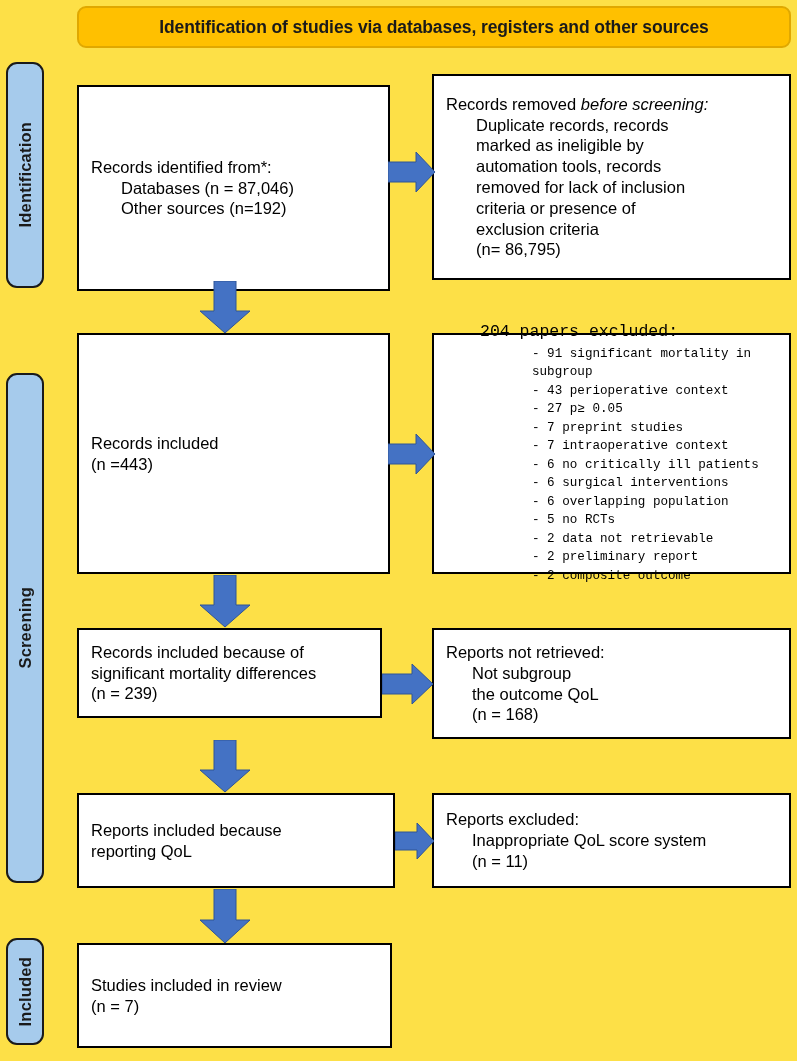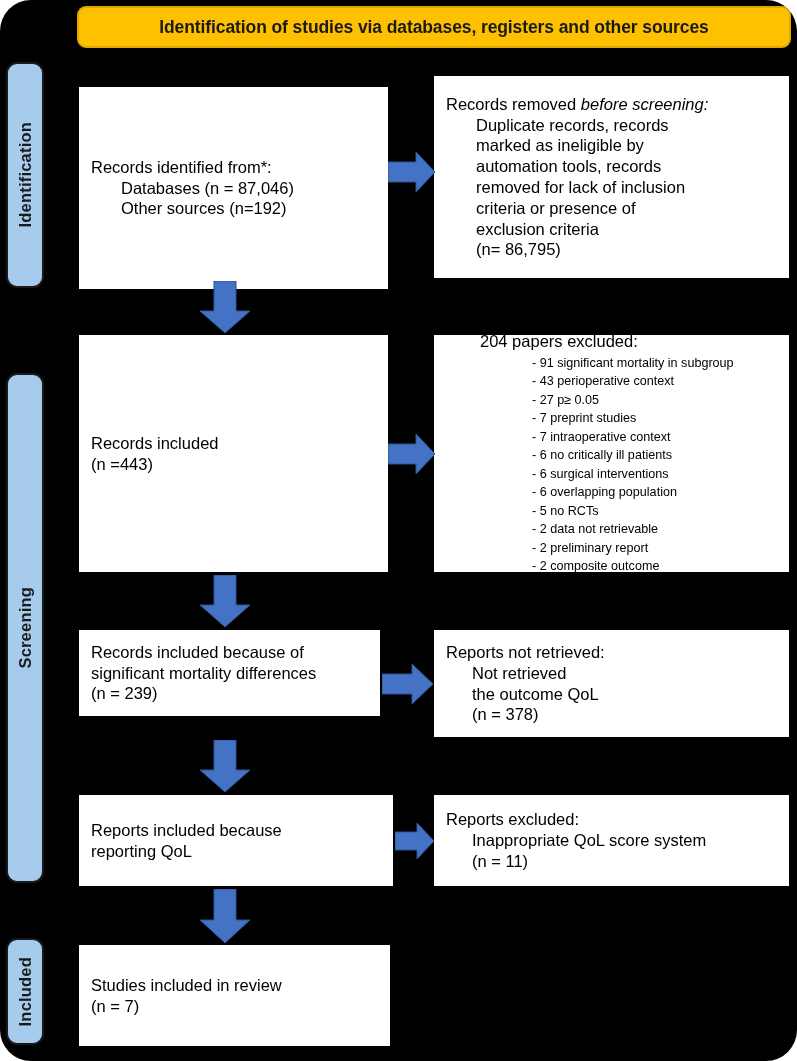--- a/index.html
+++ b/index.html
@@ -11,22 +11,21 @@
   body {
     font-family: "Liberation Sans", sans-serif;
     color: #000000;
     -webkit-font-smoothing: antialiased;
   }
   #diagram {
     position: relative;
     width: 797px;
     height: 1061px;
     overflow: hidden;
-    background: #000000;
-    border-radius: 31px;
+    background: #fde047;
   }
 
   
   .banner {
     position: absolute;
     left: 77px;
     top: 6px;
     width: 714px;
     height: 42px;
     box-sizing: border-box;
@@ -85,21 +84,21 @@
   .box .line { white-space: pre-wrap; }
   .box .indent  { padding-left: 30px; }
   .box .indent2 { padding-left: 26px; }
   .box em { font-style: italic; }
 
   
   #box-identified     { left: 77px;  top: 85px;  width: 313px; height: 206px; }
   #box-removed        { left: 432px; top: 74px;  width: 359px; height: 206px; }
   
   #box-records-incl   { left: 77px;  top: 333px; width: 313px; height: 241px; }
-  #box-excluded       { left: 432px; top: 333px; width: 359px; height: 241px; }
+  #box-excluded       { left: 432px; top: 333px; width: 359px; height: 241px; font-family: Liberation Mono, monospace; }
   
   #box-mortality      { left: 77px;  top: 628px; width: 305px; height: 90px; }
   #box-not-retrieved  { left: 432px; top: 628px; width: 359px; height: 111px; }
   
   #box-reporting-qol  { left: 77px;  top: 793px; width: 318px; height: 95px; }
   #box-reports-excl   { left: 432px; top: 793px; width: 359px; height: 95px; }
   
   #box-studies-incl   { left: 77px;  top: 943px; width: 315px; height: 105px; }
 
   
@@ -176,23 +175,23 @@
   </div>
 
   <div class="box" id="box-mortality">
     <div class="line">Records included because of</div>
     <div class="line">significant mortality differences</div>
     <div class="line">(n = 239)</div>
   </div>
 
   <div class="box" id="box-not-retrieved">
     <div class="line">Reports not retrieved:</div>
-    <div class="line indent2">Not retrieved</div>
+    <div class="line indent2">Not subgroup</div>
     <div class="line indent2">the outcome QoL</div>
-    <div class="line indent2">(n = 378)</div>
+    <div class="line indent2">(n = 168)</div>
   </div>
 
   <div class="box" id="box-reporting-qol">
     <div class="line">Reports included because</div>
     <div class="line">reporting QoL</div>
   </div>
 
   <div class="box" id="box-reports-excl">
     <div class="line">Reports excluded:</div>
     <div class="line indent2">Inappropriate QoL score system</div>

